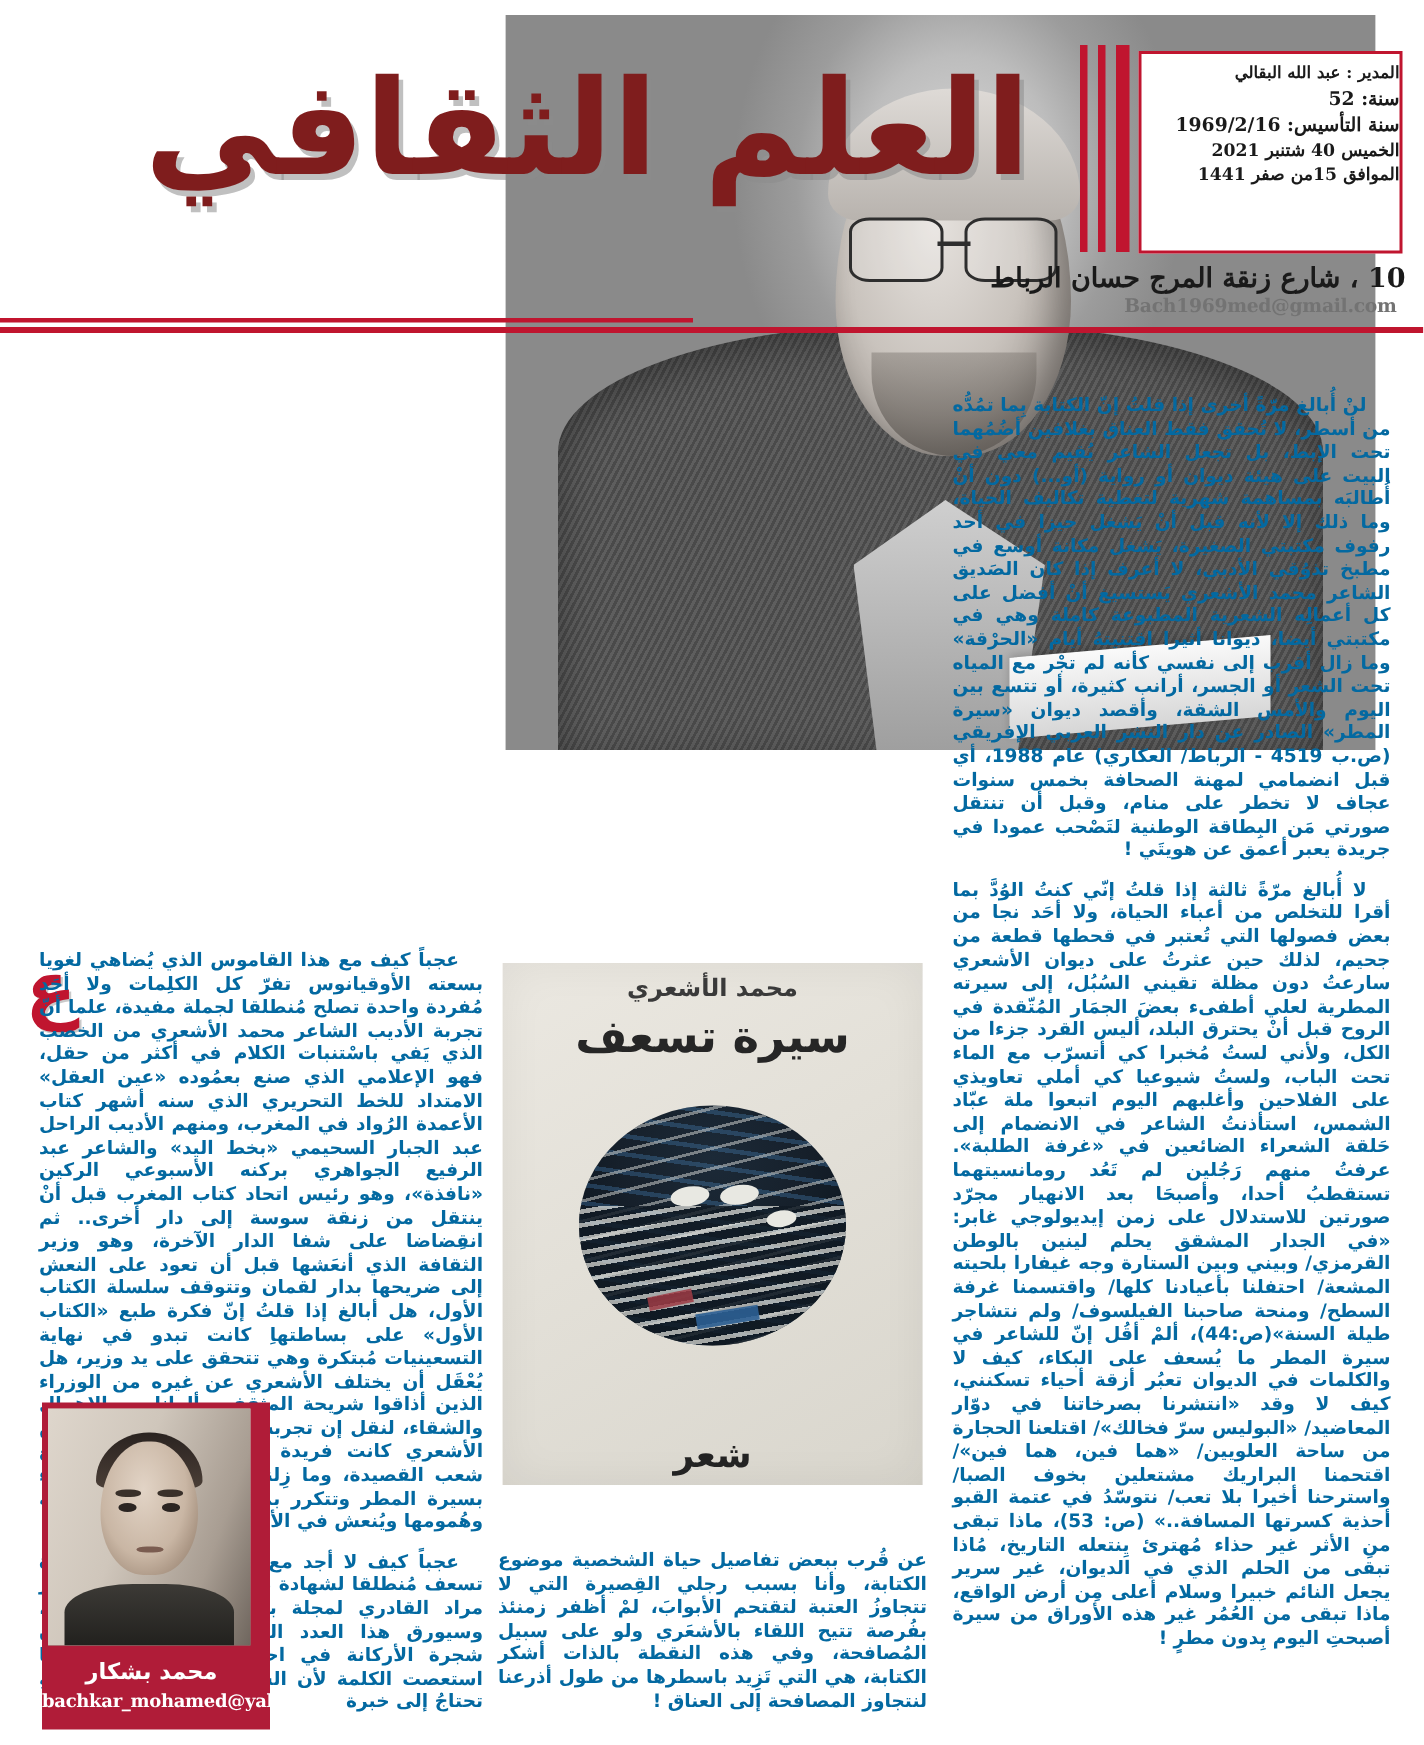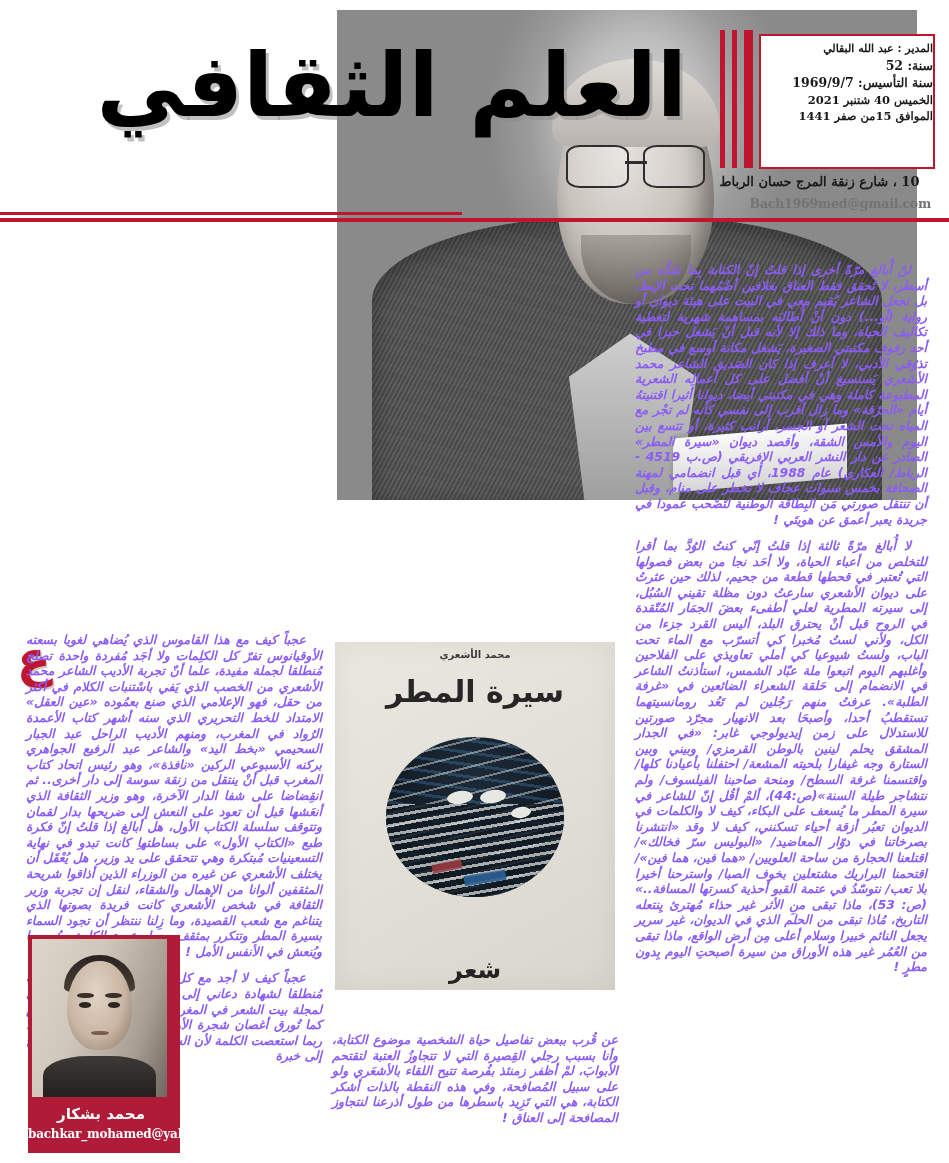--- a/index.html
+++ b/index.html
@@ -67,21 +67,21 @@
   .red-bars span.thin { width: 5px; }
 
   .address {
     position: absolute;
     right: 12px;
     top: 174px;
     width: 235px;
     text-align: center;
     font-family: "DejaVu Serif", "Liberation Serif", serif;
     font-weight: bold;
-    font-size: 13px;
+    font-size: 18px;
     color: #1a1a1a;
     direction: rtl;
     white-space: nowrap;
   }
   .email-top {
     position: absolute;
     right: 18px;
     top: 196px;
     font-family: "DejaVu Serif", "Liberation Serif", serif;
     font-weight: bold;
@@ -94,21 +94,21 @@
   .paper-title {
     position: absolute;
     right: 262px;
     top: 22px;
     width: 336px;
     height: 140px;
     font-family: "DejaVu Sans", "Liberation Sans", sans-serif;
     font-weight: bold;
     font-size: 88px;
     line-height: 128px;
-    color: #000000;
+    color: #7f1d1d;
     text-align: center;
     direction: rtl;
     white-space: nowrap;
     text-shadow: 3px 4px 0 rgba(140,140,140,0.55);
     letter-spacing: -2px;
   }
 
   
   .poet-photo {
     position: absolute;
@@ -219,25 +219,24 @@
     letter-spacing: -1px;
   }
   .headline .bang { color: #1a6fad; }
 
   
   .col {
     position: absolute;
     direction: rtl;
     text-align: justify;
     font-family: "DejaVu Sans", "Liberation Sans", sans-serif;
-    color: #8b5cf6;
+    color: #0369a1;
     font-size: 12.4px;
     line-height: 15.6px;
     font-weight: bold;
-    font-style: italic;
   }
   .col p {
     margin: 0 0 11px 0;
     text-align: justify;
     text-justify: inter-word;
   }
   .col p.indent { text-indent: 16px; }
 
   #col-right   { right: 22px;  top: 262px; width: 292px; }
   #col-center-bottom { right: 331px; top: 1032px; width: 286px; }
@@ -270,21 +269,21 @@
     background: linear-gradient(150deg, #ebe8e1 0%, #e3e0d8 45%, #d9d6cd 100%);
     box-shadow: inset 0 0 30px rgba(0,0,0,0.06);
     overflow: hidden;
   }
   .book .bk-author {
     position: absolute;
     left: 0; right: 0; top: 7px;
     text-align: center;
     direction: rtl;
     font-family: "DejaVu Sans", "Liberation Sans", sans-serif;
-    font-size: 10px;
+    font-size: 16px;
     font-weight: bold;
     color: #3a3a3a;
     letter-spacing: 0.5px;
   }
   .book .bk-title {
     position: absolute;
     left: 0; right: 0; top: 32px;
     text-align: center;
     direction: rtl;
     font-family: "DejaVu Sans", "Liberation Sans", sans-serif;
@@ -463,21 +462,21 @@
 
     <div class="red-bars">
       <span></span>
       <span class="thin"></span>
       <span class="thin"></span>
     </div>
 
     <div class="info-box">
       <div class="info-line director">المدير : عبد الله البقالي</div>
       <div class="info-line big">سنة: 52</div>
-      <div class="info-line big">سنة التأسيس: 1969/9/7</div>
+      <div class="info-line big">سنة التأسيس: 1969/2/16</div>
       <div class="info-line">الخميس 40 شتنبر 2021</div>
       <div class="info-line">الموافق 15من صفر  1441</div>
     </div>
 
     <div class="address">10 ، شارع زنقة المرج حسان الرباط</div>
     <div class="email-top">Bach1969med@gmail.com</div>
 
     <div class="masthead-rule2"></div>
     <div class="masthead-rule"></div>
   </div>
@@ -490,21 +489,21 @@
 
   <div class="dropcap">ع</div>
 
   <div class="col" id="col-left">
     <p class="indent">عجباً كيف مع هذا القاموس الذي يُضاهي لغويا بسعته الأوقيانوس تفرّ كل الكلِمات ولا أجَد مُفردة واحدة تصلح مُنطلقا لجملة مفيدة، علما أنّ تجربة الأديب الشاعر محمد الأشعري من الخصب الذي يَفي باسْتنبات الكلام في أكثر من حقل، فهو الإعلامي الذي صنع بعمُوده «عين العقل» الامتداد للخط التحريري الذي سنه أشهر كتاب الأعمدة الرُواد في المغرب، ومنهم الأديب الراحل عبد الجبار السحيمي «بخط اليد» والشاعر عبد الرفيع الجواهري بركنه الأسبوعي الركين «نافذة»، وهو رئيس اتحاد كتاب المغرب قبل أنْ ينتقل من زنقة سوسة إلى دار أخرى.. ثم انقِضاضا على شفا الدار الآخرة، وهو وزير الثقافة الذي أنعَشها قبل أن تعود على النعش إلى ضريحها بدار لقمان وتتوقف سلسلة الكتاب الأول، هل أبالغ إذا قلتُ إنّ فكرة طبع «الكتاب الأول» على بساطتهاِ كانت تبدو في نهاية التسعينيات مُبتكرة وهي تتحقق على يد وزير، هل يُعْقَل أن يختلف الأشعري عن غيره من الوزراء الذين أذاقوا شريحة المثقفين ألوانا من الإهمال والشقاء، لنقل إن تجربة وزير الثقافة في شخص الأشعري كانت فريدة بصوتها الذي يتناغم مع شعب القصيدة، وما زِلنا ننتظر أن تجود السماء بسيرة المطر وتتكرر بمثقف يحمل عبء الكلمة وهُمومها ويُنعش في الأنفس الأمل !</p>
     <p class="indent">عجباً كيف لا أجد مع كل هذه الكلمات مِفردة تسعف مُنطلقا لشهادة دعاني إلى كتابتها الشاعر مراد القادري لمجلة بيت الشعر في المغرب، وسيورق هذا العدد الخاص كما تُورق أغصان شجرة الأركانة في احتفالية آخر السنة، ربما استعصت الكلمة لأن الشهادة بطبيعتها الحميميةِ تحتاجُ إلى خبرة</p>
   </div>
 
   <div class="book">
     <div class="bk-author">محمد الأشعري</div>
-    <div class="bk-title">سيرة المطر</div>
+    <div class="bk-title">سيرة تسعف</div>
     <div class="bk-circle">
       <div class="strokes"></div>
       <div class="lower"></div>
       <div class="eye e1"></div>
       <div class="eye e2"></div>
       <div class="eye e3"></div>
       <div class="red-dab"></div>
       <div class="blue-dab"></div>
     </div>
     <div class="bk-genre">شعر</div>

